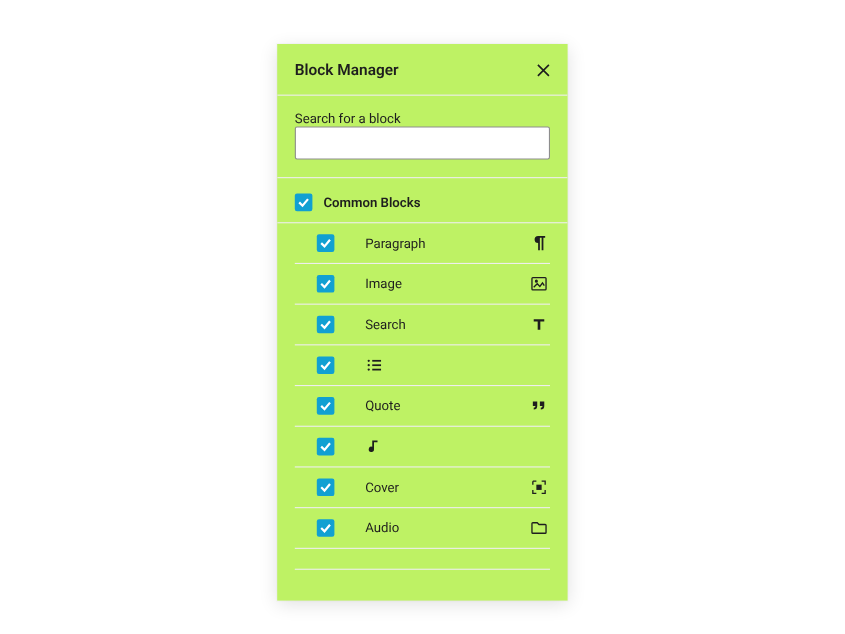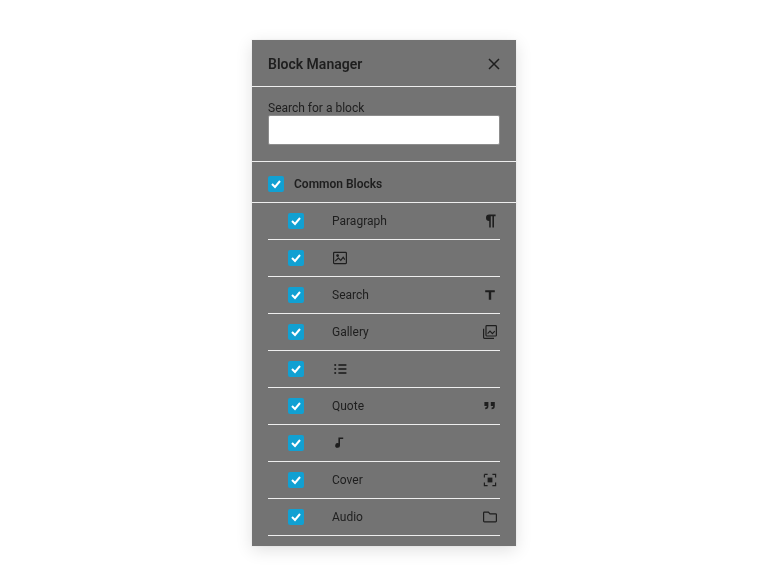--- a/index.html
+++ b/index.html
@@ -8,21 +8,21 @@
       height: 576px;
       font-family: -apple-system, BlinkMacSystemFont, "Segoe UI", Roboto, sans-serif;
       background: #fff;
       display: flex;
       align-items: center;
       justify-content: center;
     }
     .panel {
       width: 264px;
       height: 506px;
-      background: #737373;
+      background: #bef264;
       box-shadow: 0 4px 16px rgba(0,0,0,0.12), 0 0 0 1px rgba(0,0,0,0.02);
       overflow: hidden;
       display: flex;
       flex-direction: column;
       margin-top: 10px;
     }
     .header {
       display: flex;
       align-items: center;
       justify-content: space-between;
@@ -163,53 +163,39 @@
               <path d="M9 2a4 4 0 0 0 0 8v8h2V4h2v14h2V4h2V2H9z"></path>
             </svg>
           </span>
         </div>
         <div class="block-item">
           <div class="checkbox checked">
             <svg width="12" height="12" viewBox="0 0 12 12">
               <path d="M2 6 L5 9 L10 3" stroke="#fff" stroke-width="2" fill="none"></path>
             </svg>
           </div>
+          <span class="block-label">Image</span>
           <span class="block-icon">
             <svg width="16" height="16" viewBox="0 0 20 20" fill="none" stroke="currentColor" stroke-width="1.5">
               <rect x="2" y="3" width="16" height="14" rx="1"></rect>
               <path d="M4 14 L8 10 L11 13 L14 9 L16 12" fill="none"></path>
               <circle cx="7" cy="7" r="1" fill="currentColor"></circle>
             </svg>
           </span>
         </div>
         <div class="block-item">
           <div class="checkbox checked">
             <svg width="12" height="12" viewBox="0 0 12 12">
               <path d="M2 6 L5 9 L10 3" stroke="#fff" stroke-width="2" fill="none"></path>
             </svg>
           </div>
           <span class="block-label">Search</span>
           <span class="block-icon">
             <svg width="16" height="16" viewBox="0 0 20 20" fill="currentColor">
               <path d="M4 4 h12 v2.5 h-4.5 V16 h-3 V6.5 H4 z"></path>
-            </svg>
-          </span>
-        </div>
-        <div class="block-item">
-          <div class="checkbox checked">
-            <svg width="12" height="12" viewBox="0 0 12 12">
-              <path d="M2 6 L5 9 L10 3" stroke="#fff" stroke-width="2" fill="none"></path>
-            </svg>
-          </div>
-          <span class="block-label">Gallery</span>
-          <span class="block-icon">
-            <svg width="16" height="16" viewBox="0 0 20 20" fill="none" stroke="currentColor" stroke-width="1.5">
-              <rect x="5" y="2" width="13" height="13" rx="1"></rect>
-              <path d="M2 6 V17 a1 1 0 0 0 1 1 H15"></path>
-              <path d="M7 12 L10 9 L13 12 L16 9"></path>
             </svg>
           </span>
         </div>
         <div class="block-item">
           <div class="checkbox checked">
             <svg width="12" height="12" viewBox="0 0 12 12">
               <path d="M2 6 L5 9 L10 3" stroke="#fff" stroke-width="2" fill="none"></path>
             </svg>
           </div>
           <span class="block-icon">

